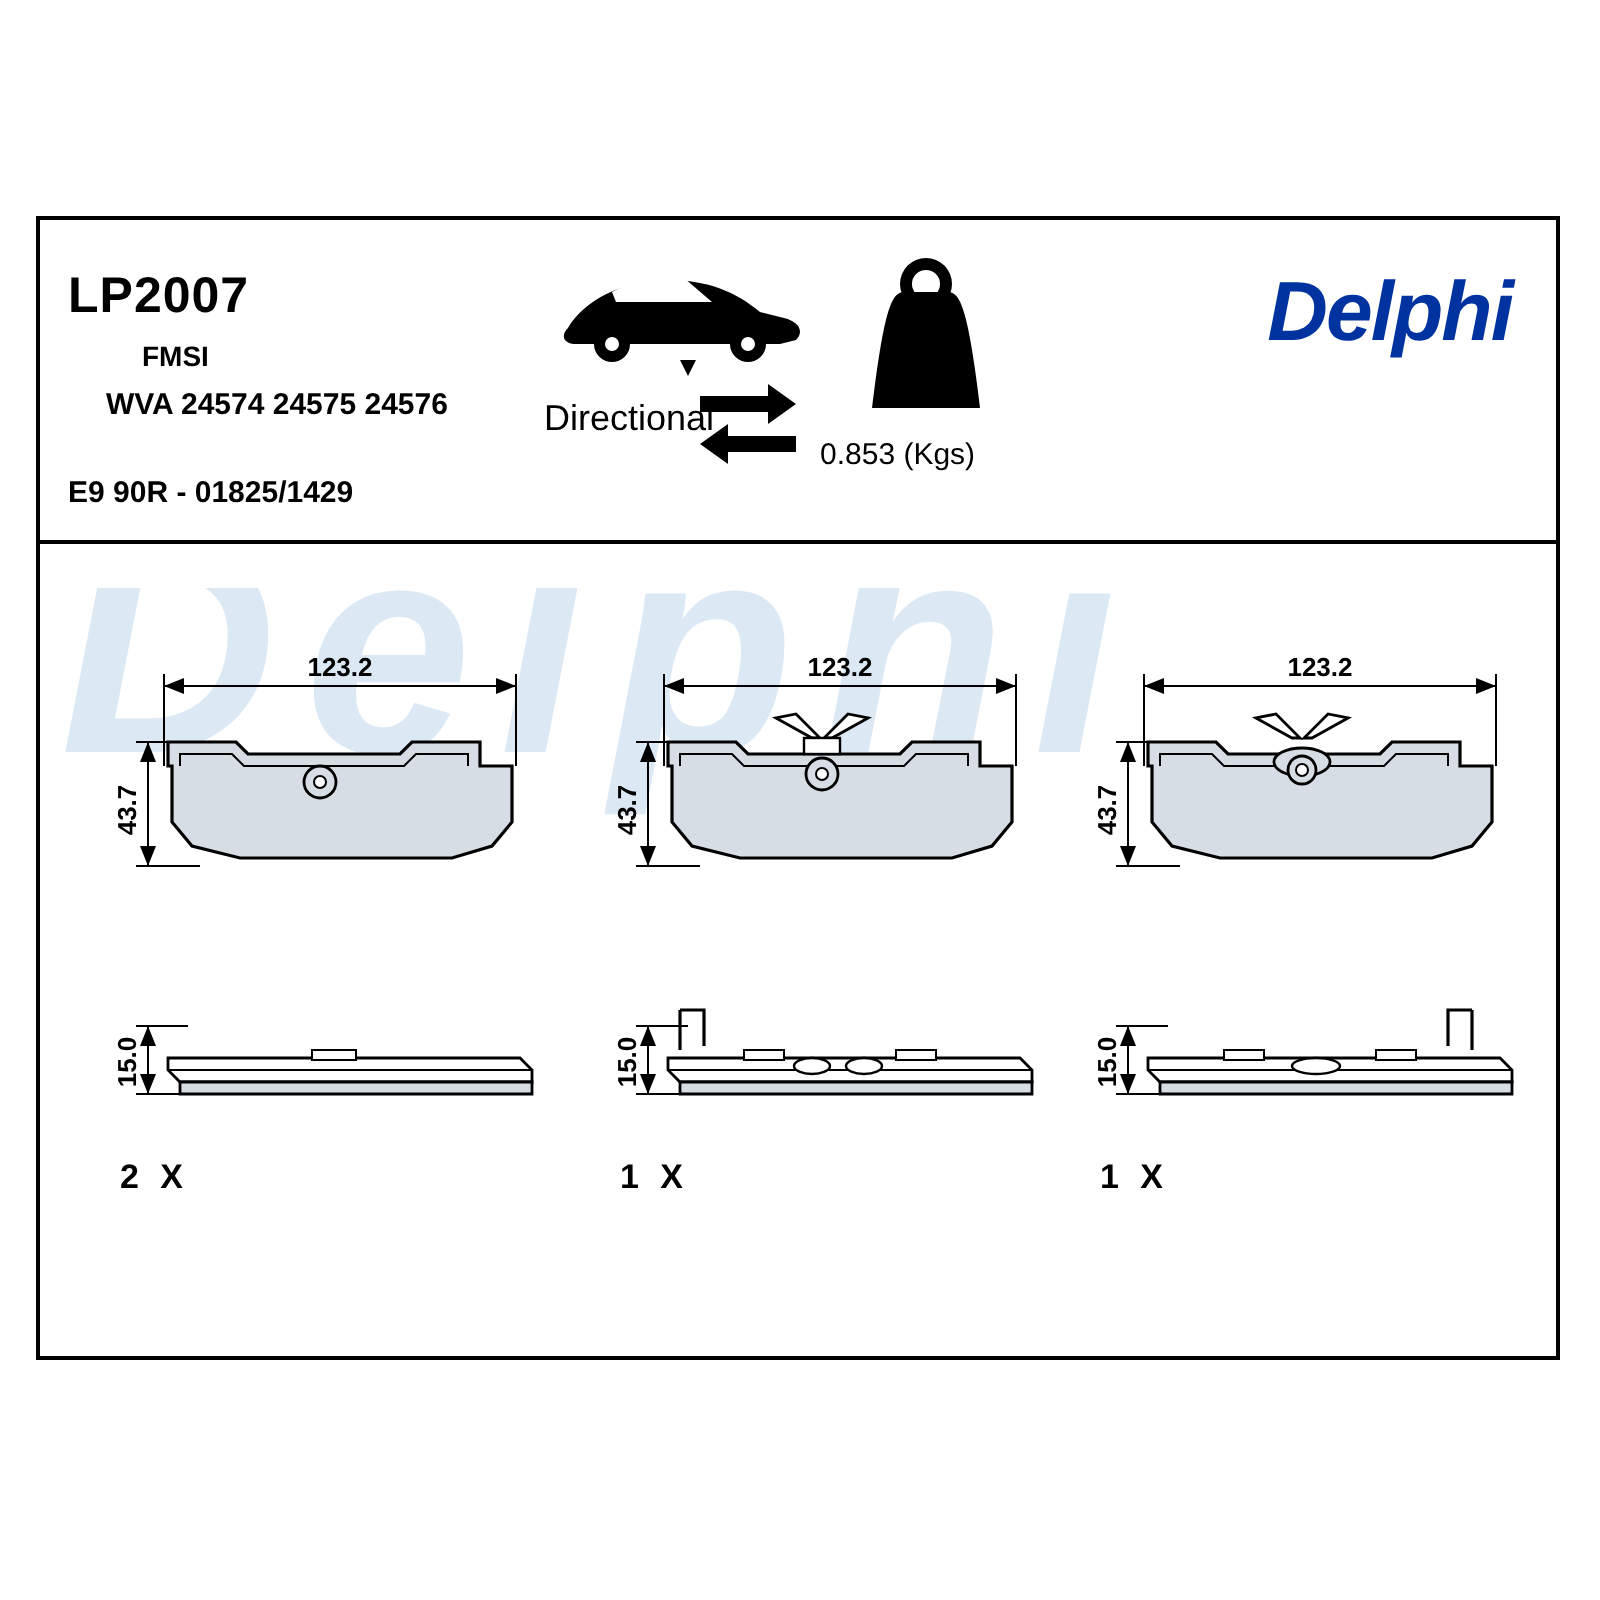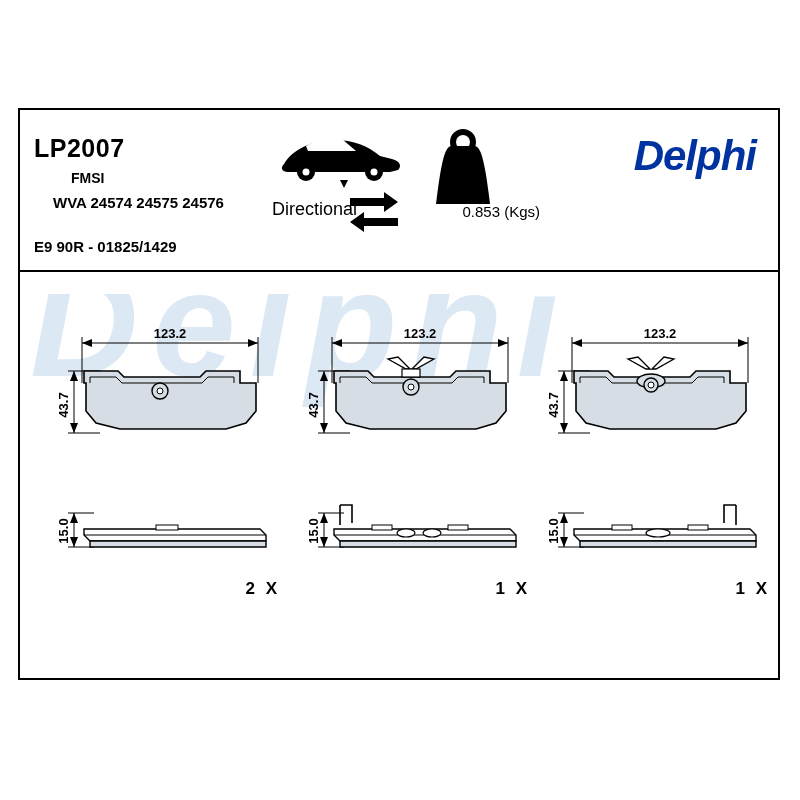--- a/index.html
+++ b/index.html
@@ -119,23 +119,23 @@
   .weight-block {
     position: absolute;
     left: 398px;
     top: 14px;
     width: 80px;
     height: 96px;
   }
   .weight-label {
     position: absolute;
     left: 390px;
-    top: 93px;
+    top: 109px;
     width: 130px;
-    text-align: right;
+    text-align: left;
     font-size: 15px;
   }
   .brand {
     position: absolute;
     right: 22px;
     top: 22px;
     font-size: 42px;
     font-weight: bold;
     font-style: italic;
     color: #0033a0;
@@ -161,21 +161,21 @@
     z-index: 2;
     font-weight: bold;
   }
   .dim-text {
     font-size: 13px;
     font-family: "Liberation Sans", sans-serif;
   }
   .qty {
     font-size: 17px;
     letter-spacing: 3px;
-    text-align: right;
+    text-align: left;
   }
   svg { display: block; overflow: visible; }
 </style>
 </head>
 <body>
 
 <div class="sheet">
 
   <div class="watermark">
     <span>Delphi</span>

